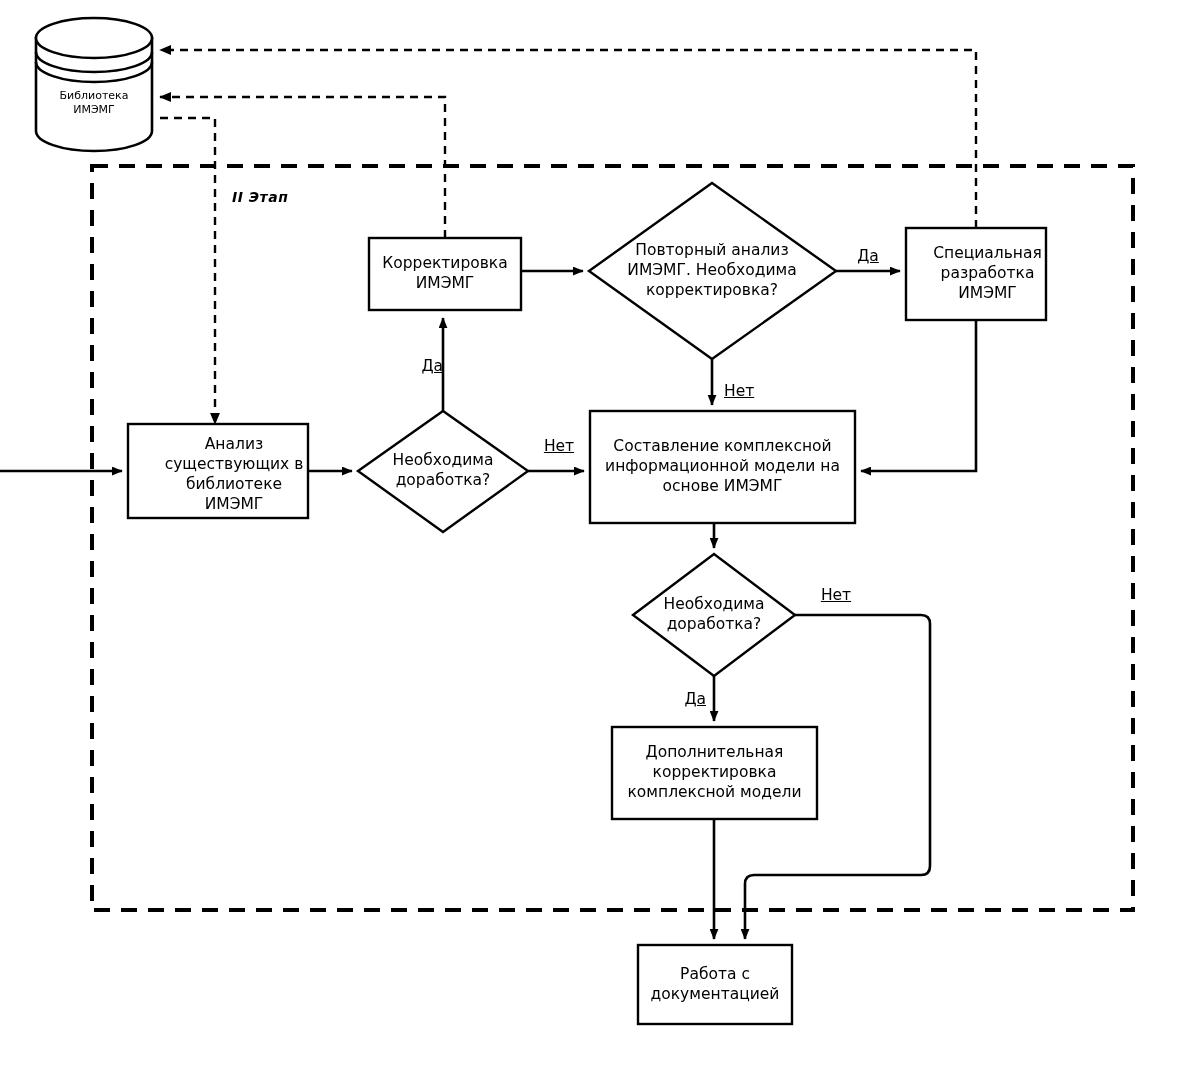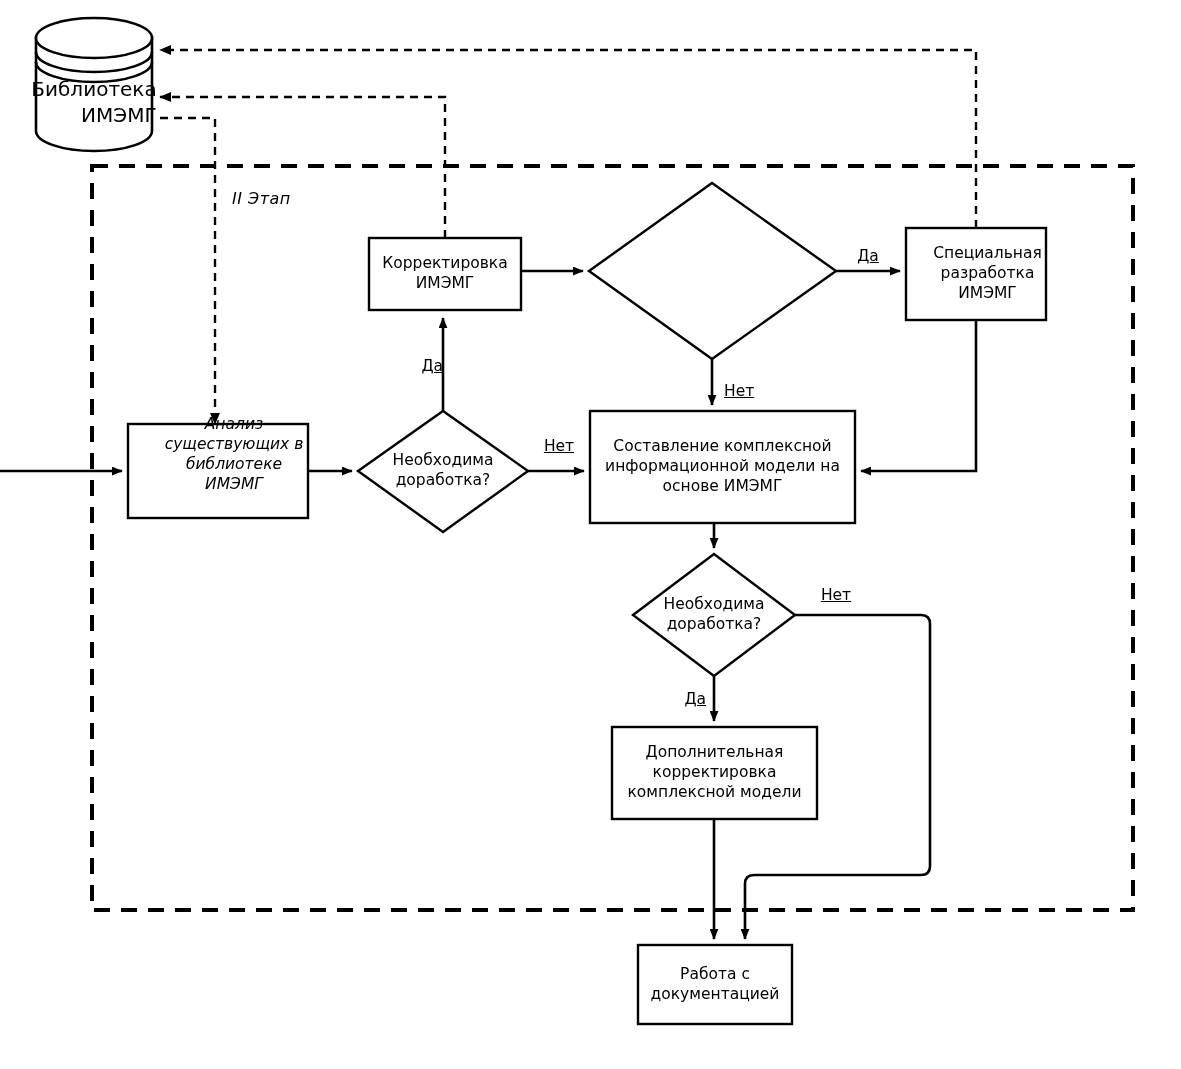--- a/index.html
+++ b/index.html
@@ -14,22 +14,22 @@
     position:absolute;
     font-family:"DejaVu Sans","Liberation Sans",sans-serif;
     color:#000;
     text-align:center;
     line-height:1.28;
     white-space:pre-line;
     pointer-events:none;
   }
   .node-text{font-size:15.5px;}
   .edge-text{font-size:15.5px;text-decoration:underline;}
-  .stage-text{font-size:16px;font-style:italic;font-weight:400;letter-spacing:.5px;}
-  .db-text{font-size:20px;text-align:right;}
+  .stage-text{font-size:14px;font-style:italic;font-weight:700;letter-spacing:.5px;}
+  .db-text{font-size:11px;}
   .ctr{display:flex;align-items:center;justify-content:center;}
 </style>
 </head>
 <body>
 
 <div id="canvas">
 
   <svg viewBox="0 0 1181 1069" xmlns="http://www.w3.org/2000/svg">
     <defs>
       <marker id="arw" markerWidth="11" markerHeight="9" refX="10.2" refY="4.5" orient="auto" markerUnits="userSpaceOnUse">
@@ -101,31 +101,34 @@
 
       <path d="M160,118 L215,118 L215,424" marker-end="url(#arwd)"></path>
     </g>
   </svg>
 
   <div class="lbl db-text ctr" style="left:36px;top:72px;width:116px;height:62px;">Библиотека
 ИМЭМГ</div>
 
   <div class="lbl stage-text" style="left:232px;top:189px;width:180px;text-align:left;">II Этап</div>
 
-  <div class="lbl node-text ctr" style="left:128px;top:408px;width:212px;height:94px;font-style:italic;">Анализ
+  <div class="lbl node-text ctr" style="left:128px;top:428px;width:212px;height:94px;">Анализ
 существующих в
 библиотеке
 ИМЭМГ</div>
 
   <div class="lbl node-text ctr" style="left:363px;top:441px;width:160px;height:60px;">Необходима
 доработка?</div>
 
   <div class="lbl node-text ctr" style="left:369px;top:238px;width:152px;height:72px;">Корректировка
 ИМЭМГ</div>
 
+  <div class="lbl node-text ctr" style="left:602px;top:231px;width:220px;height:80px;">Повторный анализ
+ИМЭМГ. Необходима
+корректировка?</div>
 
   <div class="lbl node-text ctr" style="left:906px;top:228px;width:163px;height:92px;">Специальная
 разработка
 ИМЭМГ</div>
 
   <div class="lbl node-text ctr" style="left:590px;top:411px;width:265px;height:112px;">Составление комплексной
 информационной модели на
 основе ИМЭМГ</div>
 
   <div class="lbl node-text ctr" style="left:636px;top:585px;width:156px;height:60px;">Необходима

